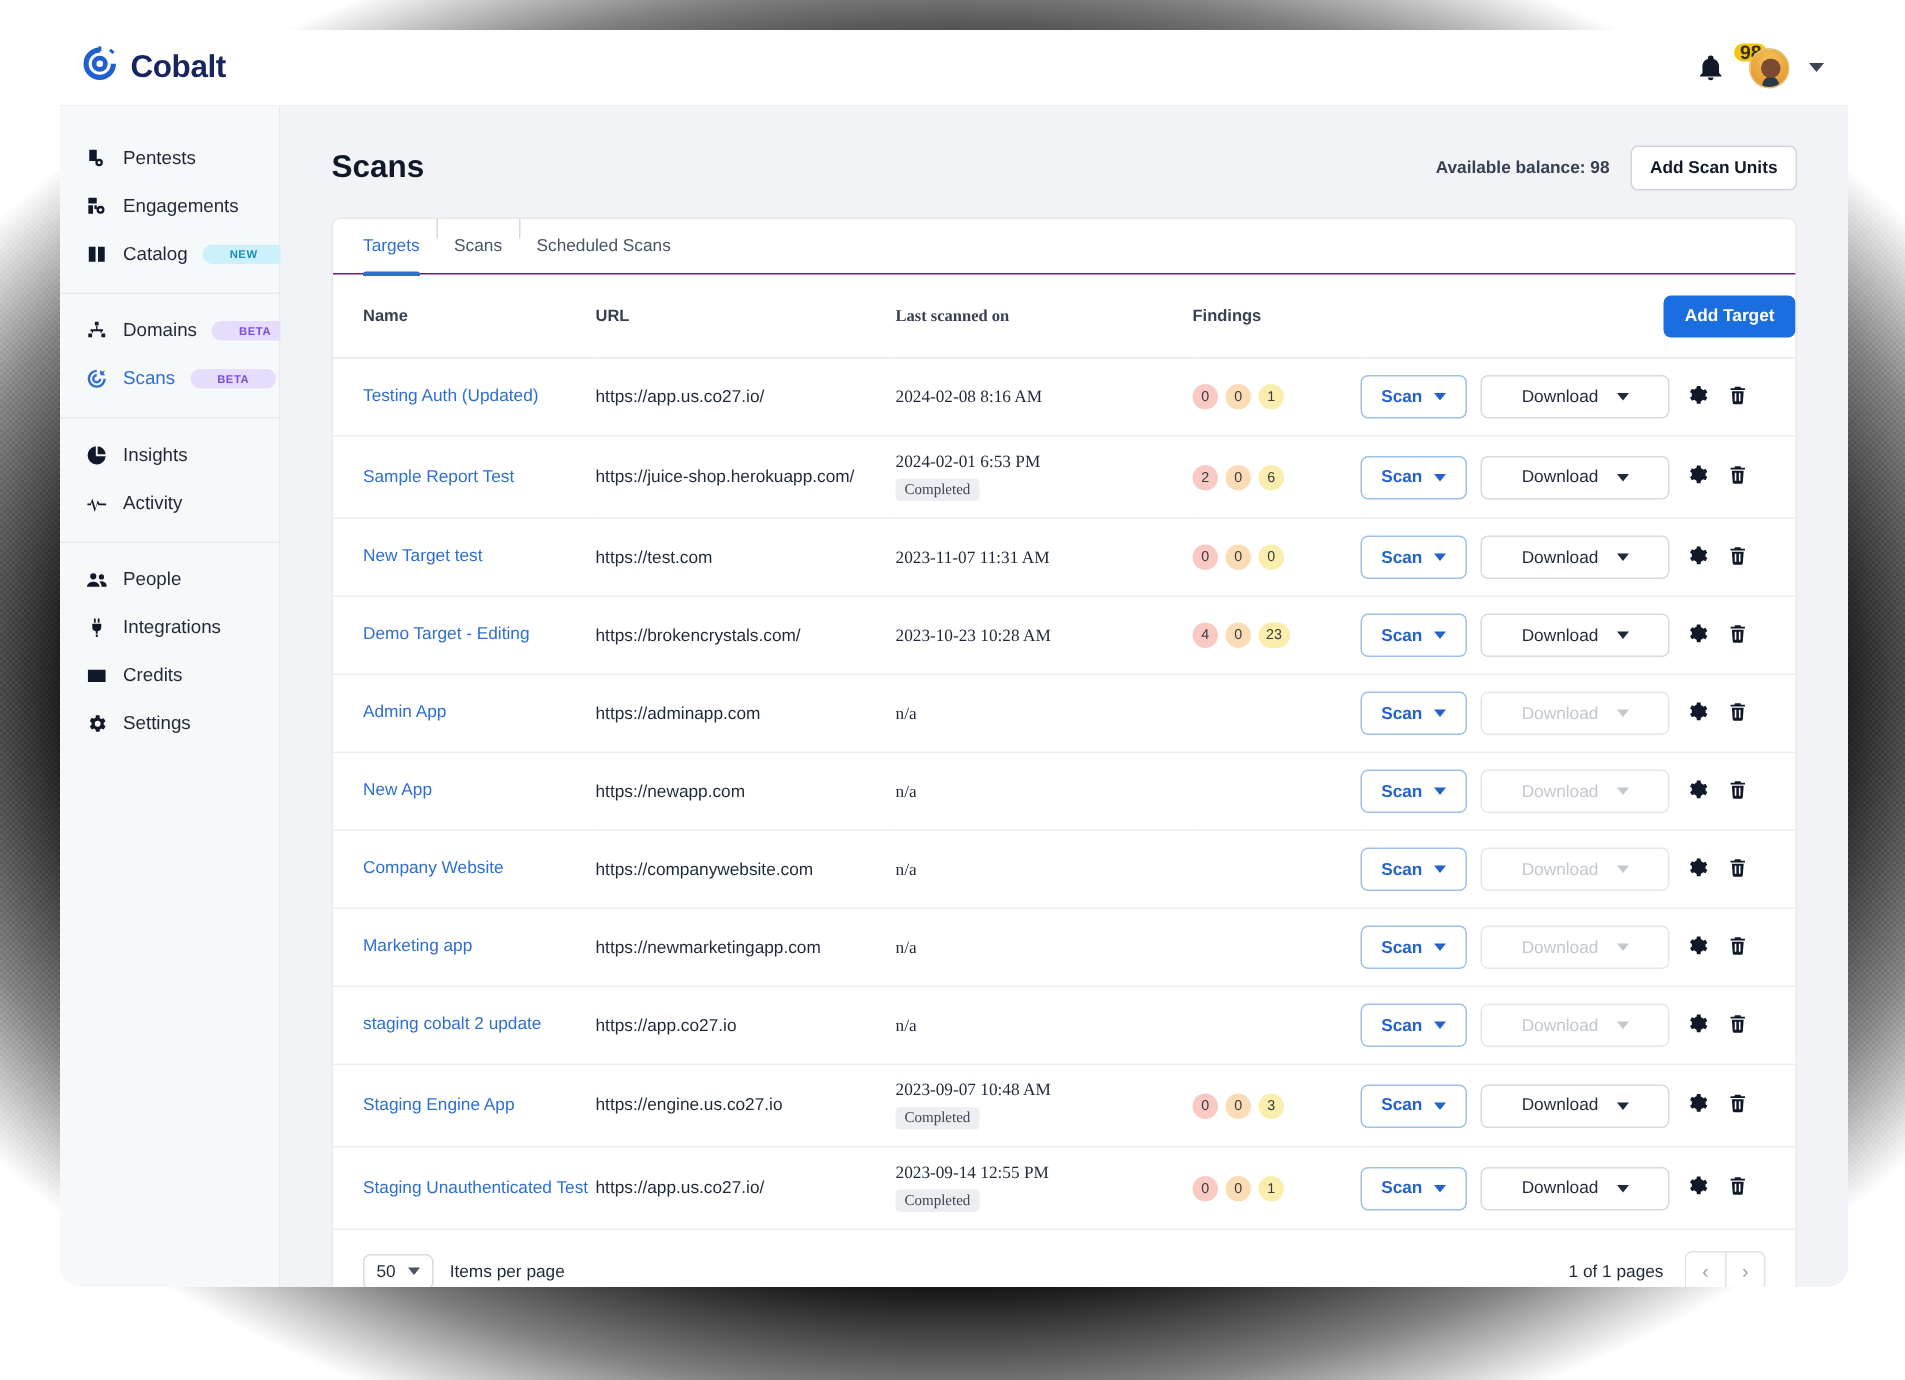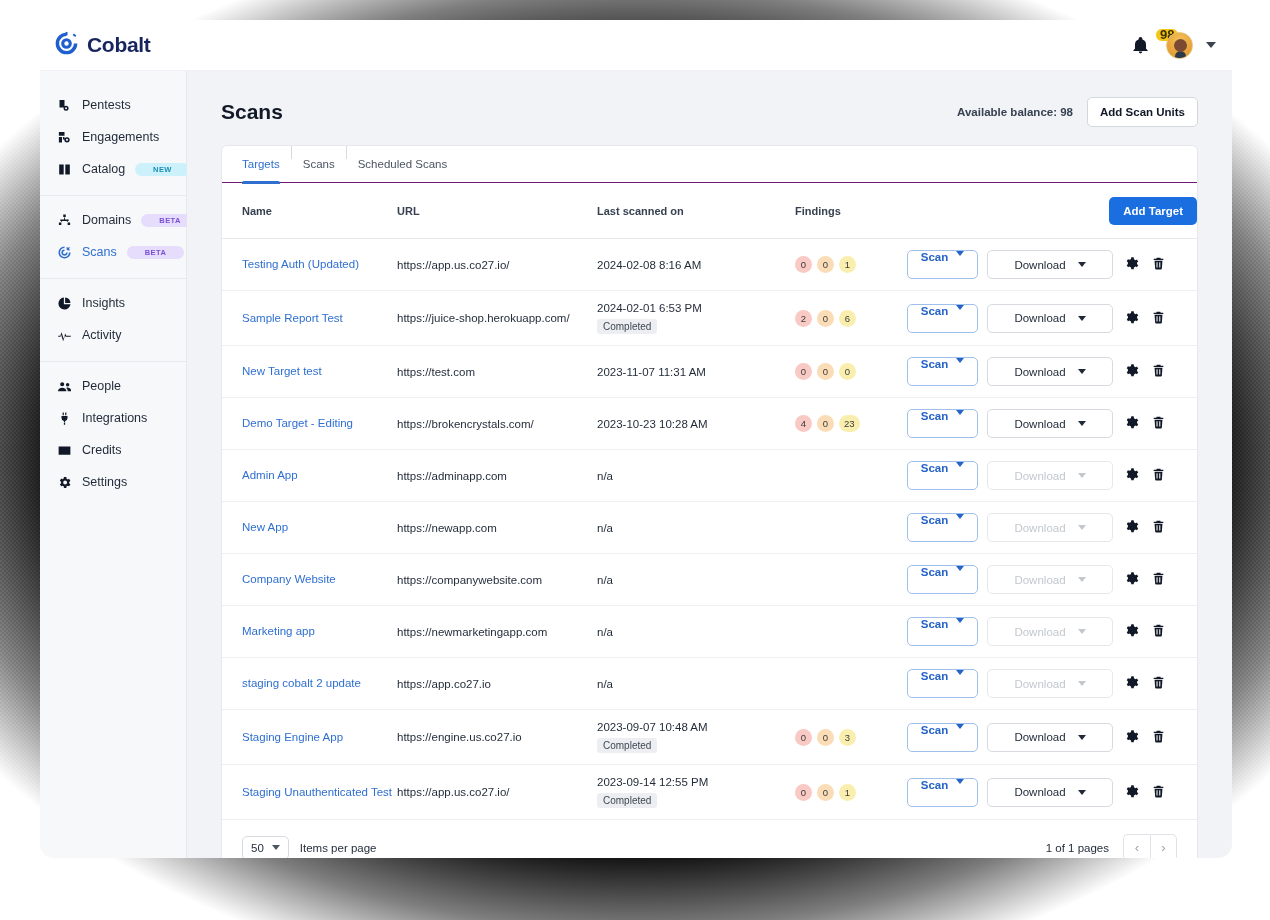--- a/index.html
+++ b/index.html
@@ -157,21 +157,21 @@
   
   .tbl { width:100%; border-collapse: collapse; table-layout: fixed; }
   .tbl thead th {
     font-size: 11px; color:#374151; font-weight: bold;
     text-align:left; padding: 14px 0 13px 0;
     border-bottom: 1px solid #e6e8ec;
     vertical-align: middle;
   }
   .c-name { width: 175px; padding-left: 20px !important; }
   .c-url  { width: 200px; }
-  .c-date { width: 198px; }
+  .c-date { width: 198px; font-family: Liberation Serif, serif; }
   .c-find { width: 112px; }
   .c-act  { width: auto; }
 
   .tbl tbody td {
     padding: 11px 0; border-bottom: 1px solid #edeff2;
     font-size: 11.5px; color:#1f2937; vertical-align: middle;
   }
   .tbl tbody tr:last-child td { border-bottom: 1px solid #edeff2; }
   td.c-name { padding-left: 20px !important; }
   .tname { color:#2f6fd0; cursor:pointer; line-height: 15px; }
@@ -189,21 +189,21 @@
     font-size: 9.5px; color:#3b3b3b;
     display:flex; align-items:center; justify-content:center;
     padding: 0 5px;
   }
   .fb-crit { background:#f9c9c4; }
   .fb-high { background:#fadcb6; }
   .fb-med  { background:#faeeae; }
 
   .actions { display:flex; align-items:center; gap: 9px; justify-content:flex-start; }
   .btn-scan {
-    display:flex; align-items:flex-start; justify-content:center; gap:8px;
+    display:flex; align-items:center; justify-content:center; gap:8px;
     width: 71px; height: 29px;
     border:1px solid #9fc0ea; border-radius: 5px;
     background:#fff; color:#2563c9;
     font-size: 11.5px; font-weight: bold; cursor:pointer;
   }
   .btn-dl {
     display:flex; align-items:center; justify-content:center; gap:12px;
     width: 126px; height: 29px;
     border:1px solid #d7dade; border-radius: 5px;
     background:#fff; color:#1f2937;

